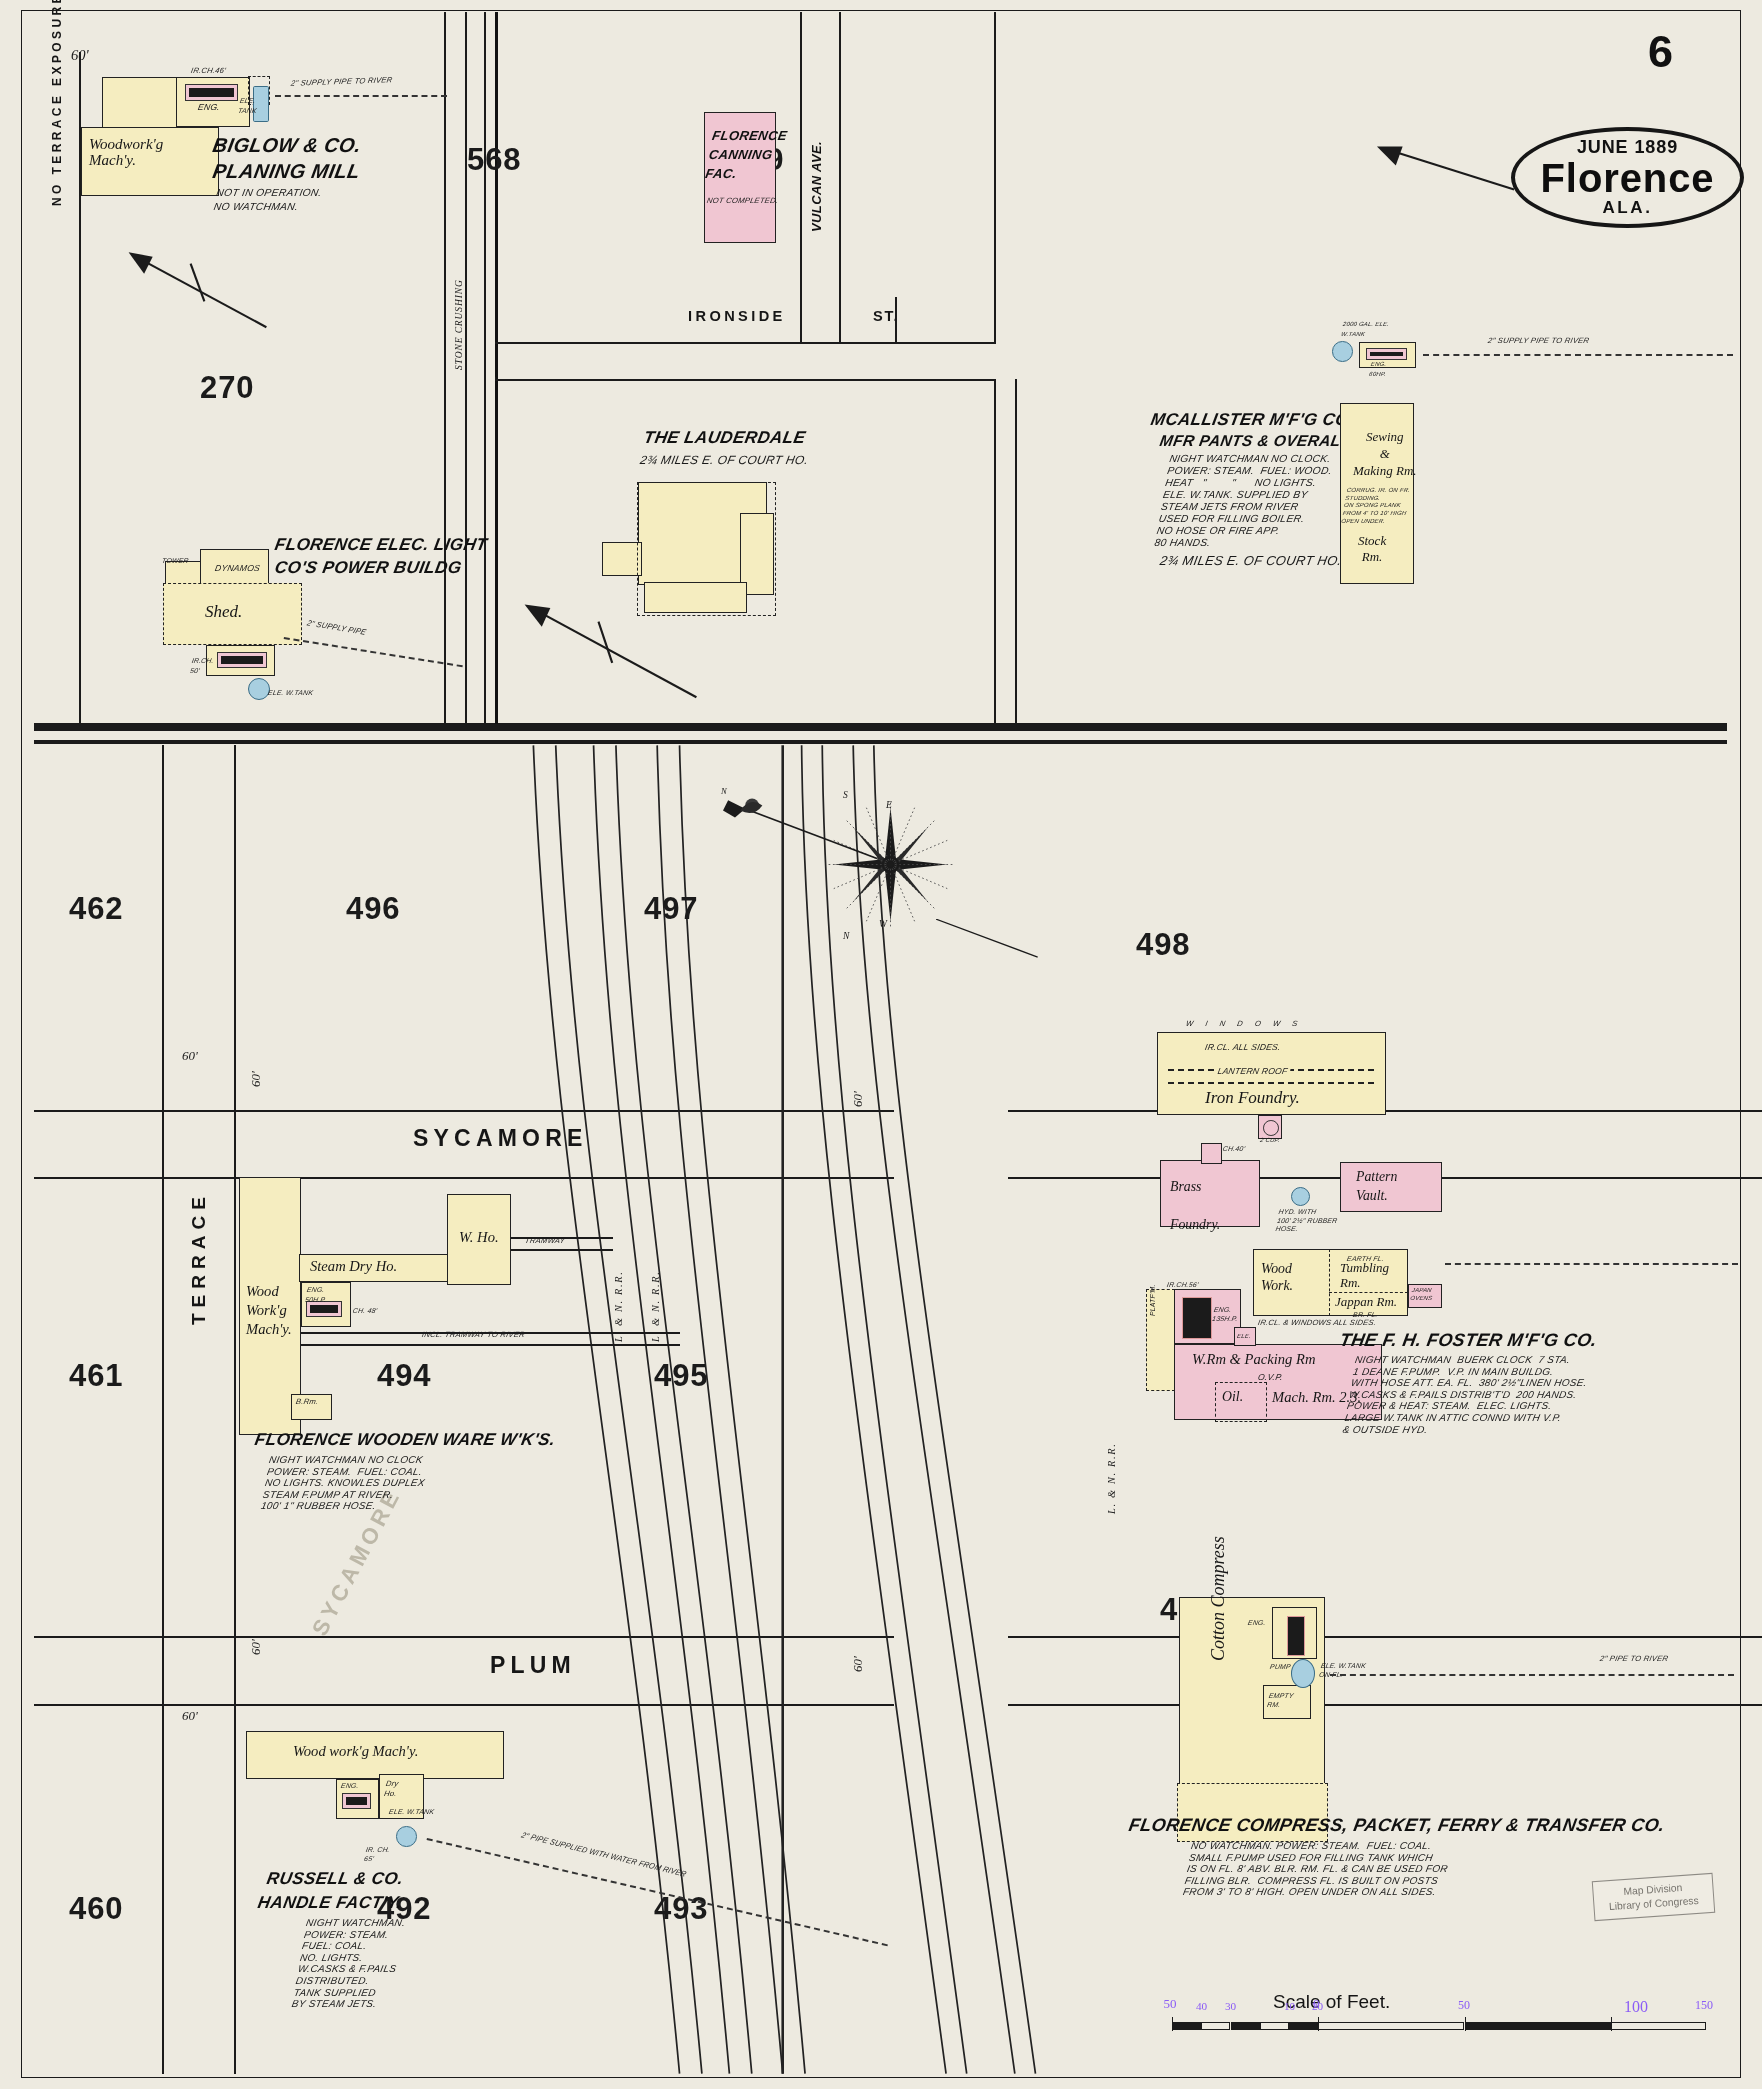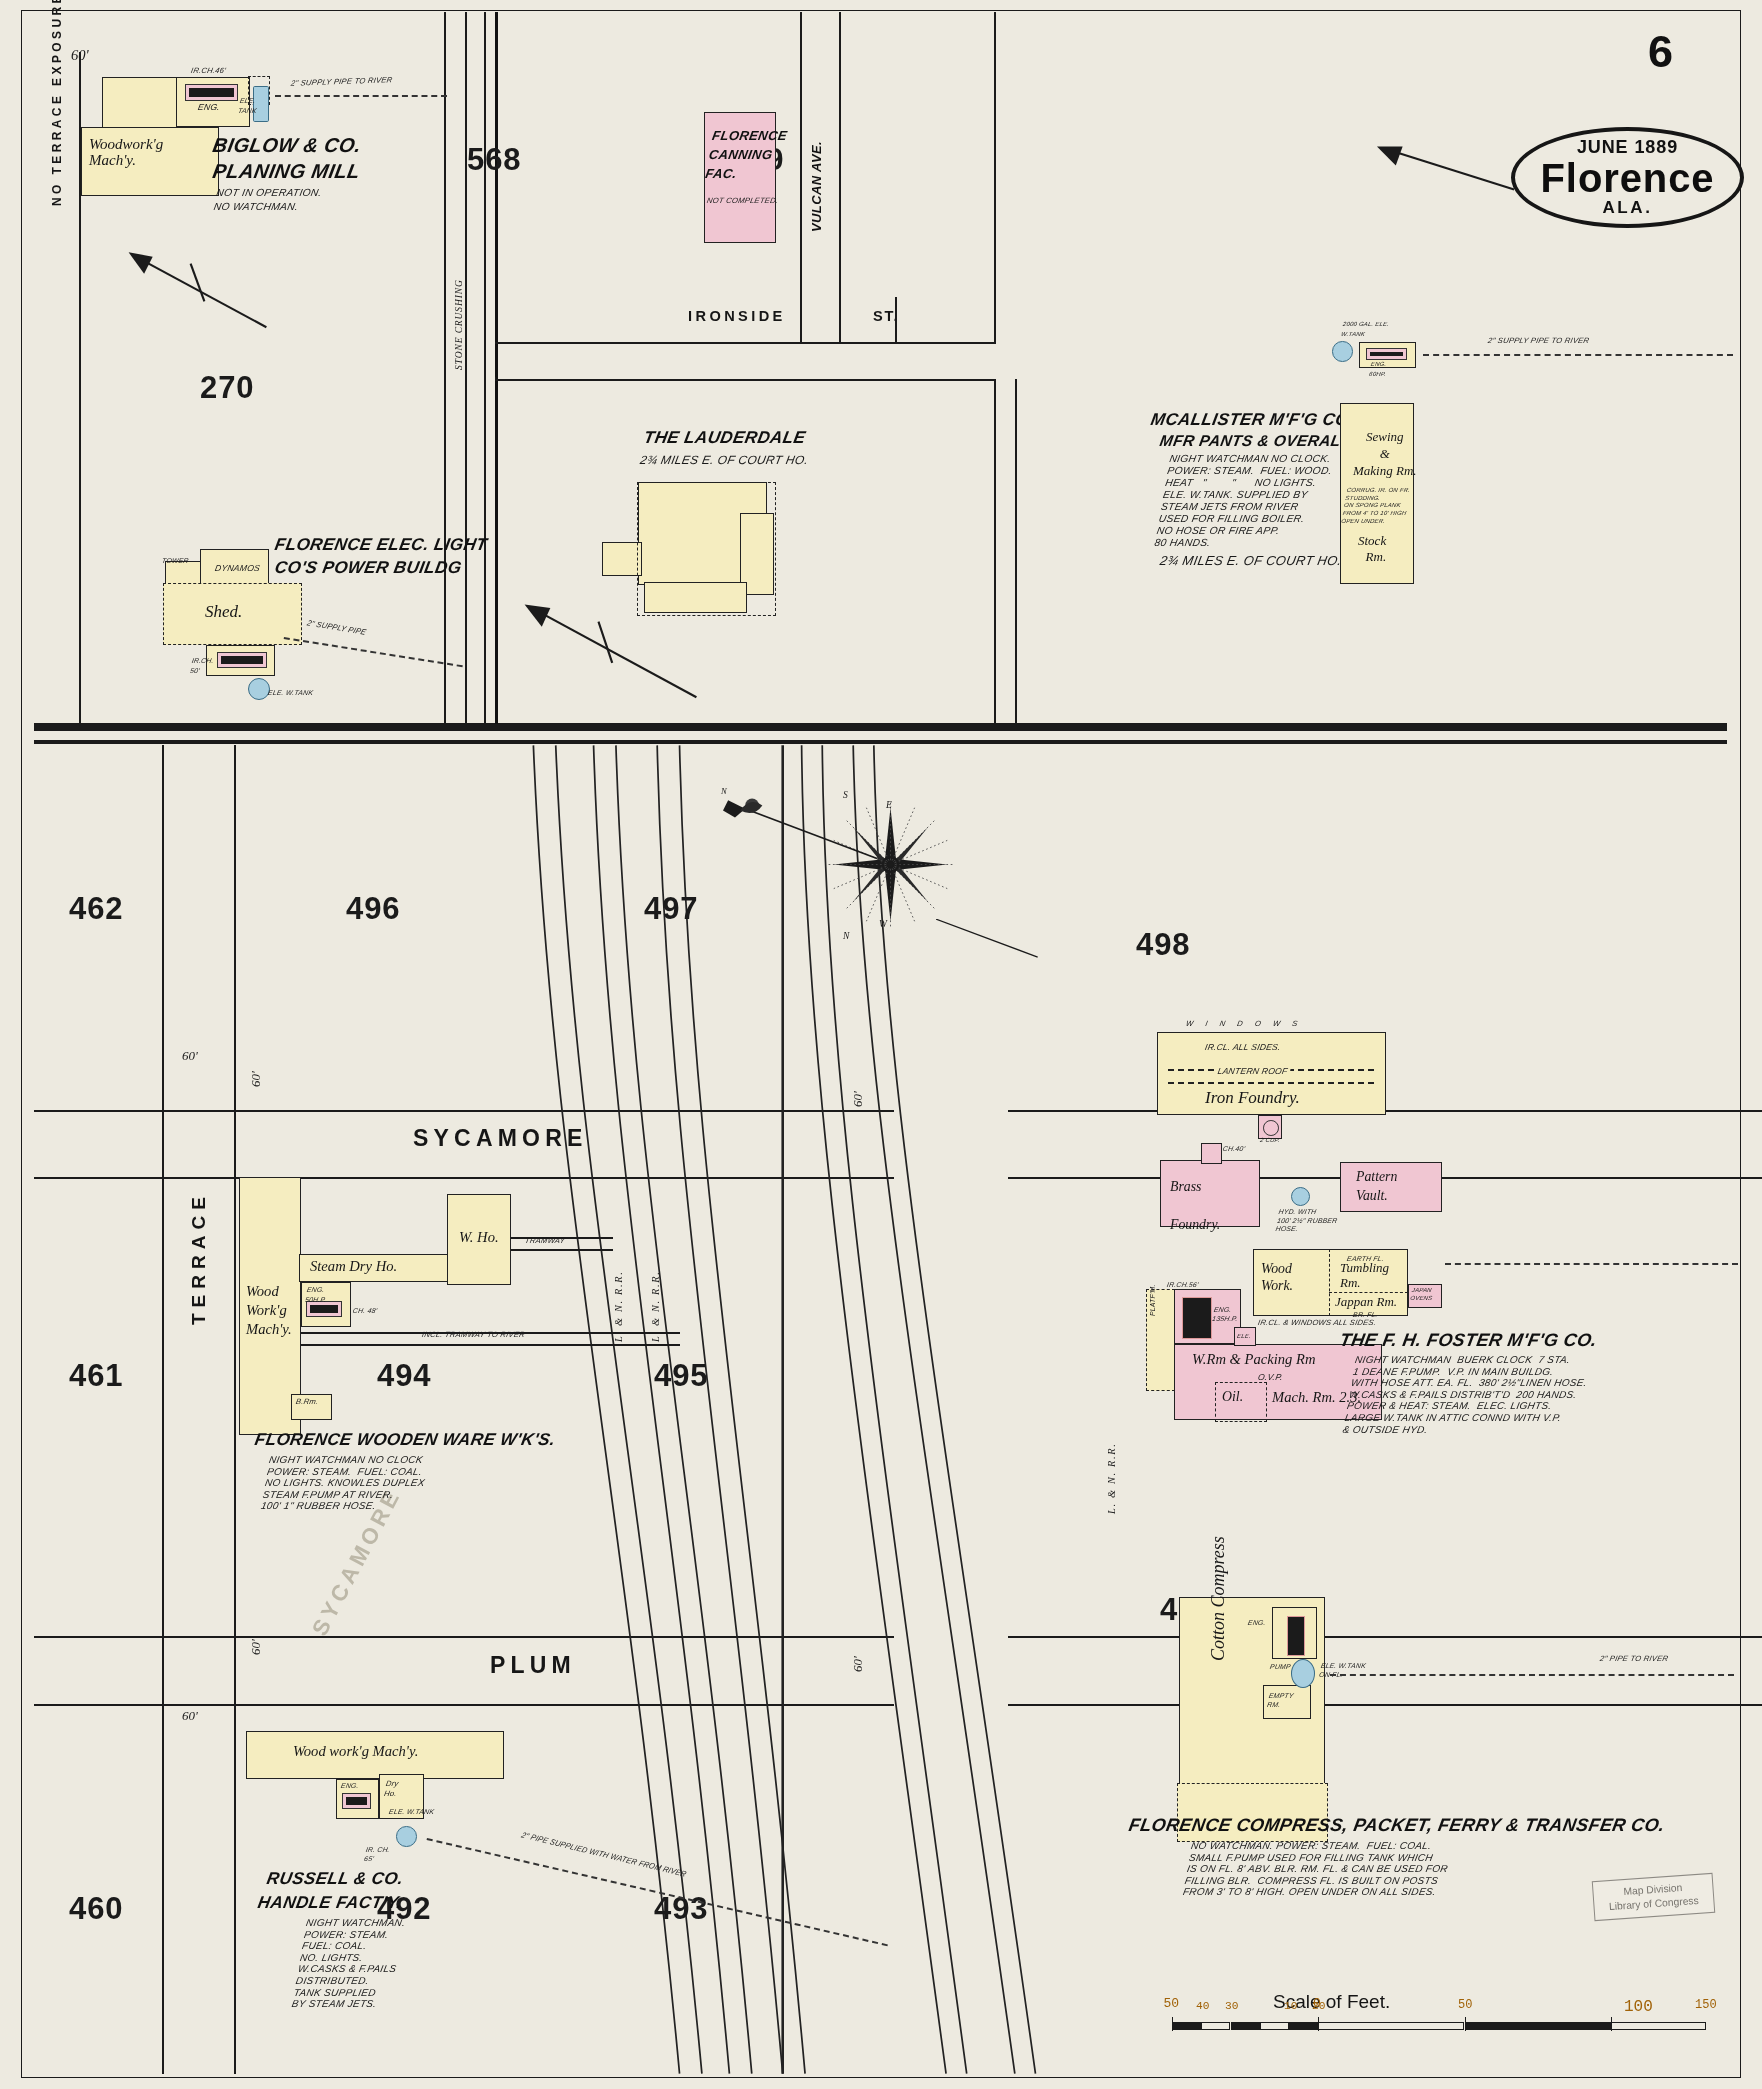--- a/index.html
+++ b/index.html
@@ -64,21 +64,21 @@
     border:1.7px solid #8d8a84;color:#77746e;
     font-family:"Liberation Sans",sans-serif;font-size:10.3px;
     text-align:center;padding:5.2px 3.4px;transform:rotate(-4deg);line-height:13.8px;
     background:rgba(255,255,255,.12);
   }
   
   .scalebar{position:relative;height:8.6px;}
   .sb-seg{position:absolute;top:0;height:7.7px;background:#1b1b1b;}
   .sb-open{position:absolute;top:0;height:7.7px;border:1.3px solid #1b1b1b;box-sizing:border-box;background:transparent;}
   .sb-tick{position:absolute;width:1.3px;height:13.8px;background:#1b1b1b;top:-5.2px;}
-  .sb-lab{position:absolute;font-family:Liberation Mono, monospace;font-size:11.2px;color:#a16207;}
+  .sb-lab{position:absolute;font-family:Liberation Serif, serif;font-size:11.2px;color:#8b5cf6;}
   .scaletitle{font-family:"Liberation Sans",sans-serif;font-size:19px;color:#141414;}
   .rot90{transform:rotate(-90deg);transform-origin:left top;white-space:nowrap;}
 </style>
 </head>
 <body>
 
 <div id="sheet">
 
   <div class="page-frame"></div>
 
@@ -208,21 +208,21 @@
 
   <div class="abs bldg-wood" style="left:1340px;top:403px;width:74px;height:181px;"></div>
   <div class="abs script" style="left:1353px;top:428px;font-size:13px;line-height:17px;white-space:pre;text-align:center;">Sewing
 &amp;
 Making Rm.</div>
   <div class="abs tiny" style="left:1344px;top:487px;font-size:6px;line-height:7.7px;">CORRUG. IR. ON FR.
 STUDDING.
 ON SPONG PLANK
 FROM 4' TO 10' HIGH
 OPEN UNDER.</div>
-  <div class="abs script" style="left:1358px;top:533px;font-size:13px;line-height:15.5px;white-space:pre;text-align:right;">Stock
+  <div class="abs script" style="left:1358px;top:533px;font-size:13px;line-height:15.5px;white-space:pre;text-align:center;">Stock
 Rm.</div>
   <div class="abs tank" style="left:1332px;top:341px;width:20.6px;height:20.6px;"></div>
   <div class="abs tiny" style="left:1342px;top:320px;font-size:6px;">2000 GAL. ELE.
 W.TANK</div>
   <div class="abs bldg-wood" style="left:1359px;top:342px;width:57px;height:26px;"></div>
   <div class="abs boiler" style="left:1366px;top:348px;width:41px;height:12px;">
       <div class="boiler-in"></div>
     </div>
   <div class="abs tiny" style="left:1370px;top:360px;font-size:6px;">ENG.
 60HP.</div>

